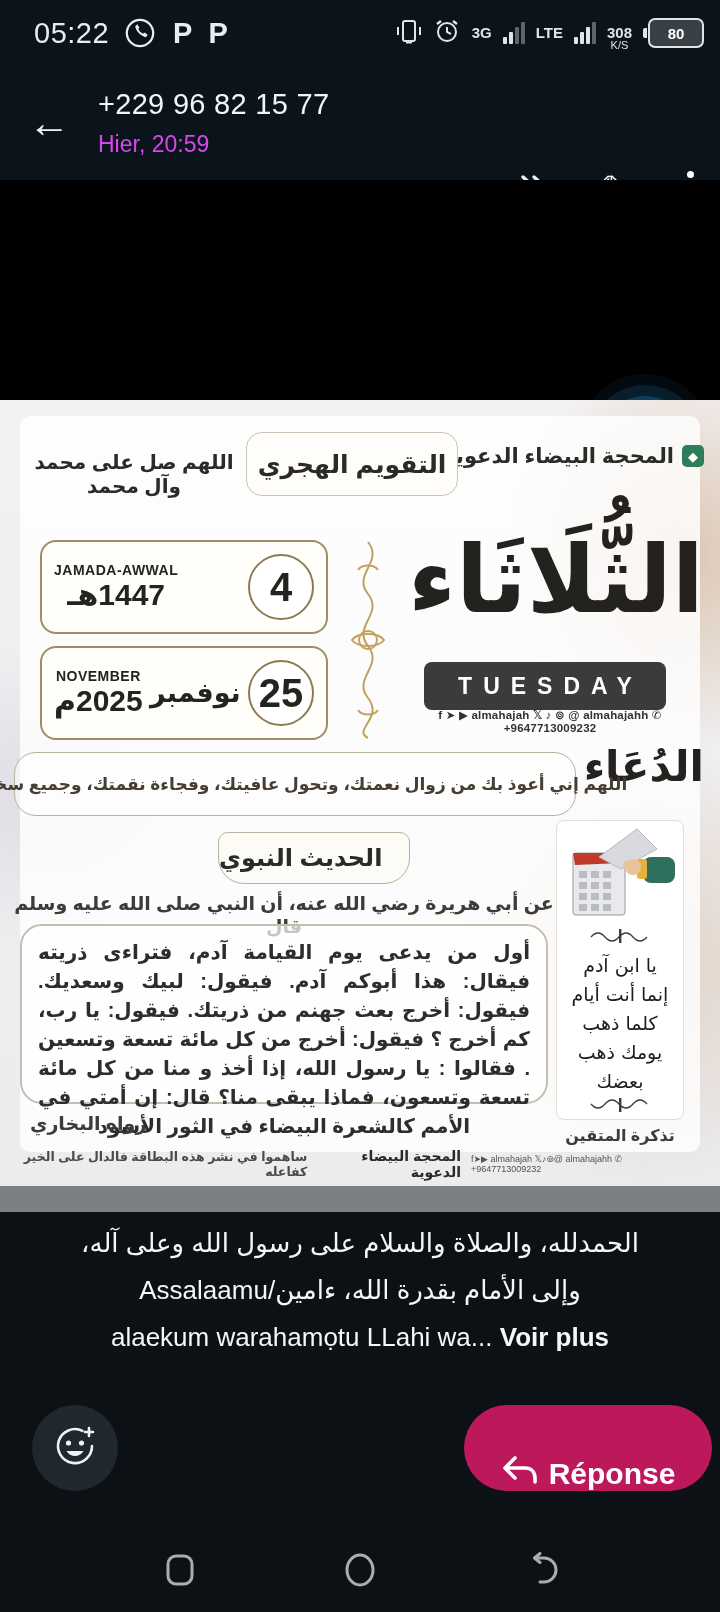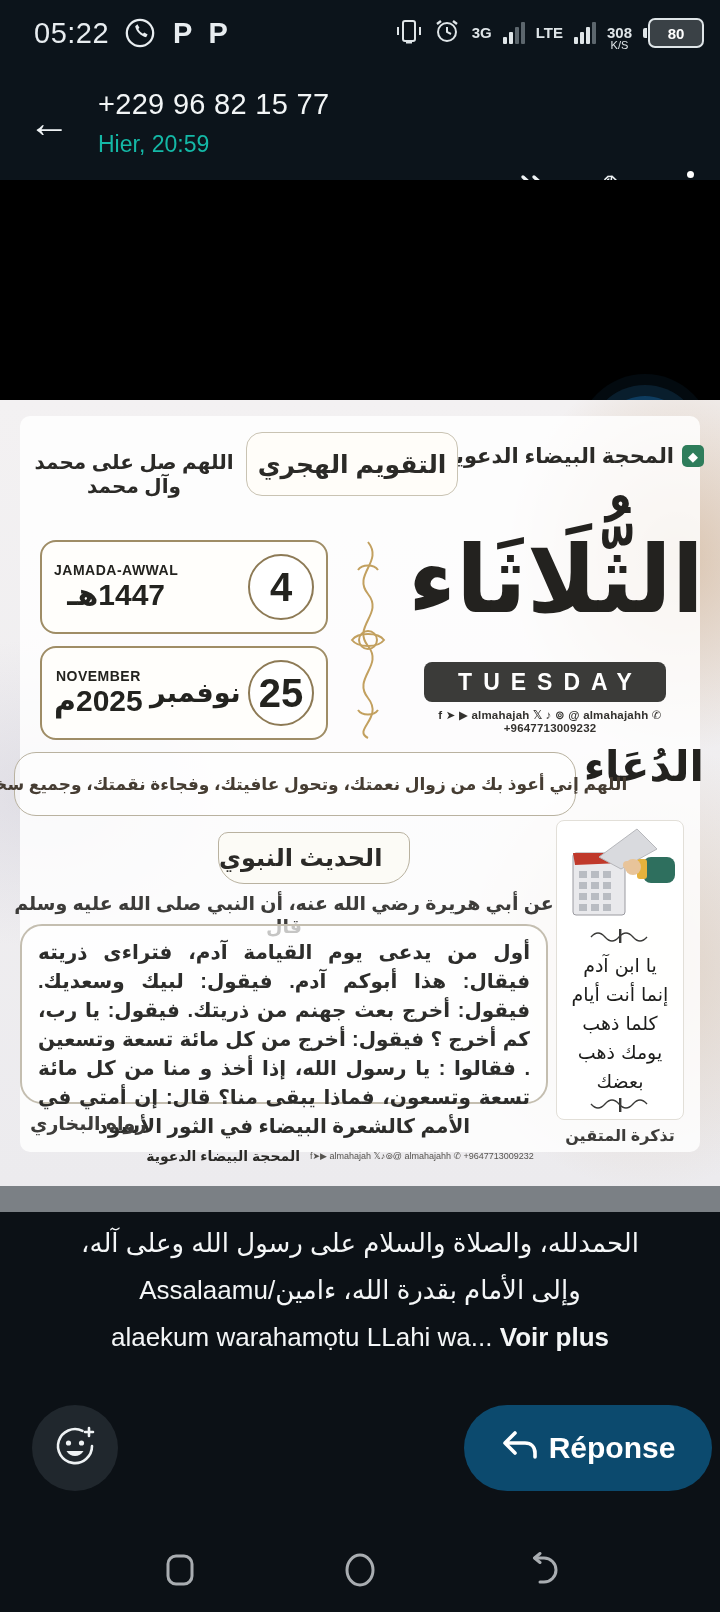--- a/index.html
+++ b/index.html
@@ -22,21 +22,21 @@
   .speed .v{font-size:15px;font-weight:bold;}
   .speed .u{font-size:11px;}
   .battery{display:flex;align-items:center;}
   .batt-body{width:52px;height:26px;border:2px solid #dfe5e8;border-radius:7px;display:flex;align-items:center;justify-content:center;color:#fff;font-size:15px;font-weight:bold;background:#3a4146;}
   .batt-nub{width:4px;height:10px;background:#dfe5e8;border-radius:2px 0 0 2px;margin-right:1px;}
 
   .appheader{left:0;top:66px;width:720px;height:114px;display:flex;align-items:center;color:#fff;}
   .back-btn{margin-left:28px;font-size:42px;color:#eef2f4;line-height:1;}
   .hdr-text{margin-left:28px;}
   .hdr-title{font-size:29px;color:#f2f5f6;letter-spacing:.3px;}
-  .hdr-sub{font-size:23px;color:#14b8a6;margin-top:10px;}
+  .hdr-sub{font-size:23px;color:#d946ef;margin-top:10px;}
   .hdr-actions{position:absolute;right:22px;top:66px;height:114px;display:flex;align-items:center;gap:52px;}
   .dots{display:flex;flex-direction:column;gap:8px;padding:4px;}
   .dots i{width:7px;height:7px;border-radius:50%;background:#fff;}
 
   
   .media-zone{left:0;top:180px;width:720px;height:220px;background:#000;}
   .collapse-btn{left:599px;top:216px;width:92px;height:92px;border-radius:50%;
     background:#0e3c5f;display:flex;align-items:center;justify-content:center;
     box-shadow:0 0 0 11px rgba(20,62,95,.38),0 0 0 22px rgba(20,62,95,.16);}
   .collapse-btn span{color:#cfe2ee;font-size:46px;line-height:1;margin-top:-6px;}
@@ -63,21 +63,21 @@
 
   .datebox{position:absolute;left:40px;width:288px;height:94px;border:2px solid #9f8d66;border-radius:16px;background:#fffefb;
     display:flex;flex-direction:row-reverse;align-items:center;justify-content:space-between;padding:0 12px;box-sizing:border-box;}
   .datebox .daycircle{width:62px;height:62px;border:2.5px solid #8d7a55;border-radius:50%;display:flex;align-items:center;justify-content:center;font-size:40px;font-weight:bold;color:#23231f;background:#fff;}
   .datebox .monthar{font-size:27px;font-weight:bold;color:#23231f;direction:rtl;}
   .datebox .latin{display:flex;flex-direction:column;align-items:center;line-height:1.1;}
   .datebox .latin .m{font-size:14px;font-weight:bold;letter-spacing:.5px;color:#23231f;}
   .datebox .latin .y{font-size:30px;font-weight:bold;color:#23231f;direction:rtl;letter-spacing:2px;}
 
   .weekday-ar{position:absolute;left:408px;top:128px;width:300px;text-align:left;font-size:94px;font-weight:bold;color:#23221f;direction:rtl;line-height:1.1;}
-  .weekday-en{position:absolute;left:424px;top:262px;width:242px;height:40px;background:#3b3b39;border-radius:8px;display:flex;align-items:center;justify-content:center;color:#fff;font-size:23px;font-weight:bold;letter-spacing:11px;text-indent:11px;}
+  .weekday-en{position:absolute;left:424px;top:262px;width:242px;height:48px;background:#3b3b39;border-radius:8px;display:flex;align-items:center;justify-content:center;color:#fff;font-size:23px;font-weight:bold;letter-spacing:11px;text-indent:11px;}
   .social-row{position:absolute;left:400px;top:308px;width:300px;text-align:center;font-size:11.5px;color:#33312e;font-weight:bold;letter-spacing:.2px;}
 
   .ornament{position:absolute;left:340px;top:140px;}
 
   .dua-label{position:absolute;right:16px;top:342px;width:110px;text-align:center;font-size:42px;font-weight:bold;color:#23221f;direction:rtl;}
   .dua-box{position:absolute;left:14px;top:352px;width:560px;height:62px;border:1.5px solid #b9b2a0;border-radius:22px;background:rgba(255,255,255,.6);
     display:flex;align-items:center;justify-content:center;}
   .dua-box .t{font-size:17px;font-weight:bold;color:#463d33;direction:rtl;white-space:nowrap;}
 
   .hadith-badge{position:absolute;left:218px;top:432px;width:190px;height:50px;border:1.5px solid #b9b2a0;border-radius:10px 10px 26px 26px;background:#fcfbf6;display:flex;align-items:center;justify-content:flex-start;}
@@ -100,21 +100,21 @@
 
   
   .grayband{left:0;top:1186px;width:720px;height:26px;background:#7b8085;}
   .bottom-zone{left:0;top:1212px;width:720px;height:400px;background:#0c1116;}
   .caption{position:absolute;left:0;top:8px;width:720px;text-align:center;color:#f4f6f7;}
   .caption .line{font-size:26px;line-height:47px;white-space:nowrap;direction:rtl;}
   .caption .line.ltr{direction:ltr;}
   .caption b{font-weight:bold;}
 
   .emoji-btn{position:absolute;left:32px;top:193px;width:86px;height:86px;border-radius:50%;background:#20272d;display:flex;align-items:center;justify-content:center;}
-  .reply-btn{position:absolute;left:464px;top:193px;width:248px;height:86px;border-radius:44px;background:#0c4a6e;display:flex;align-items:center;justify-content:center;gap:10px;color:#fff;}
+  .reply-btn{position:absolute;left:464px;top:193px;width:248px;height:86px;border-radius:44px;background:#be185d;display:flex;align-items:flex-end;justify-content:center;gap:10px;color:#fff;}
   .reply-btn .t{font-size:30px;font-weight:bold;}
 
   .navbar{position:absolute;left:0;top:316px;width:720px;height:84px;display:flex;align-items:center;justify-content:center;gap:132px;}
   .nav-ic{display:flex;align-items:center;justify-content:center;width:48px;height:48px;}
 </style>
 </head>
 <body>
 
 <div class="abs topbar">
 
@@ -303,20 +303,21 @@
     <span>
       <svg width="70" height="18" viewBox="0 0 70 18">
           <path d="M6 8q7 8 14 0q7-8 14 0q7 8 14 0q7-8 14 0" fill="none" stroke="#3a3a38" stroke-width="1.4"></path>
           <rect x="34" y="2" width="2.4" height="14" fill="#3a3a38"></rect>
         </svg>
     </span>
   </div>
   <div class="side-foot">تذكرة المتقين</div>
 
   <div class="poster-footer">
+    <span class="ar-t">ساهموا في نشر هذه البطاقة فالدال على الخير كفاعله</span>
     <span class="brand">المحجة البيضاء الدعوية</span>
     <span class="handles">f➤▶ almahajah 𝕏♪⊚@ almahajahh ✆ +9647713009232</span>
   </div>
 </div>
 
 <div class="abs grayband"></div>
 
 <div class="abs bottom-zone">
 
   <div class="caption">

